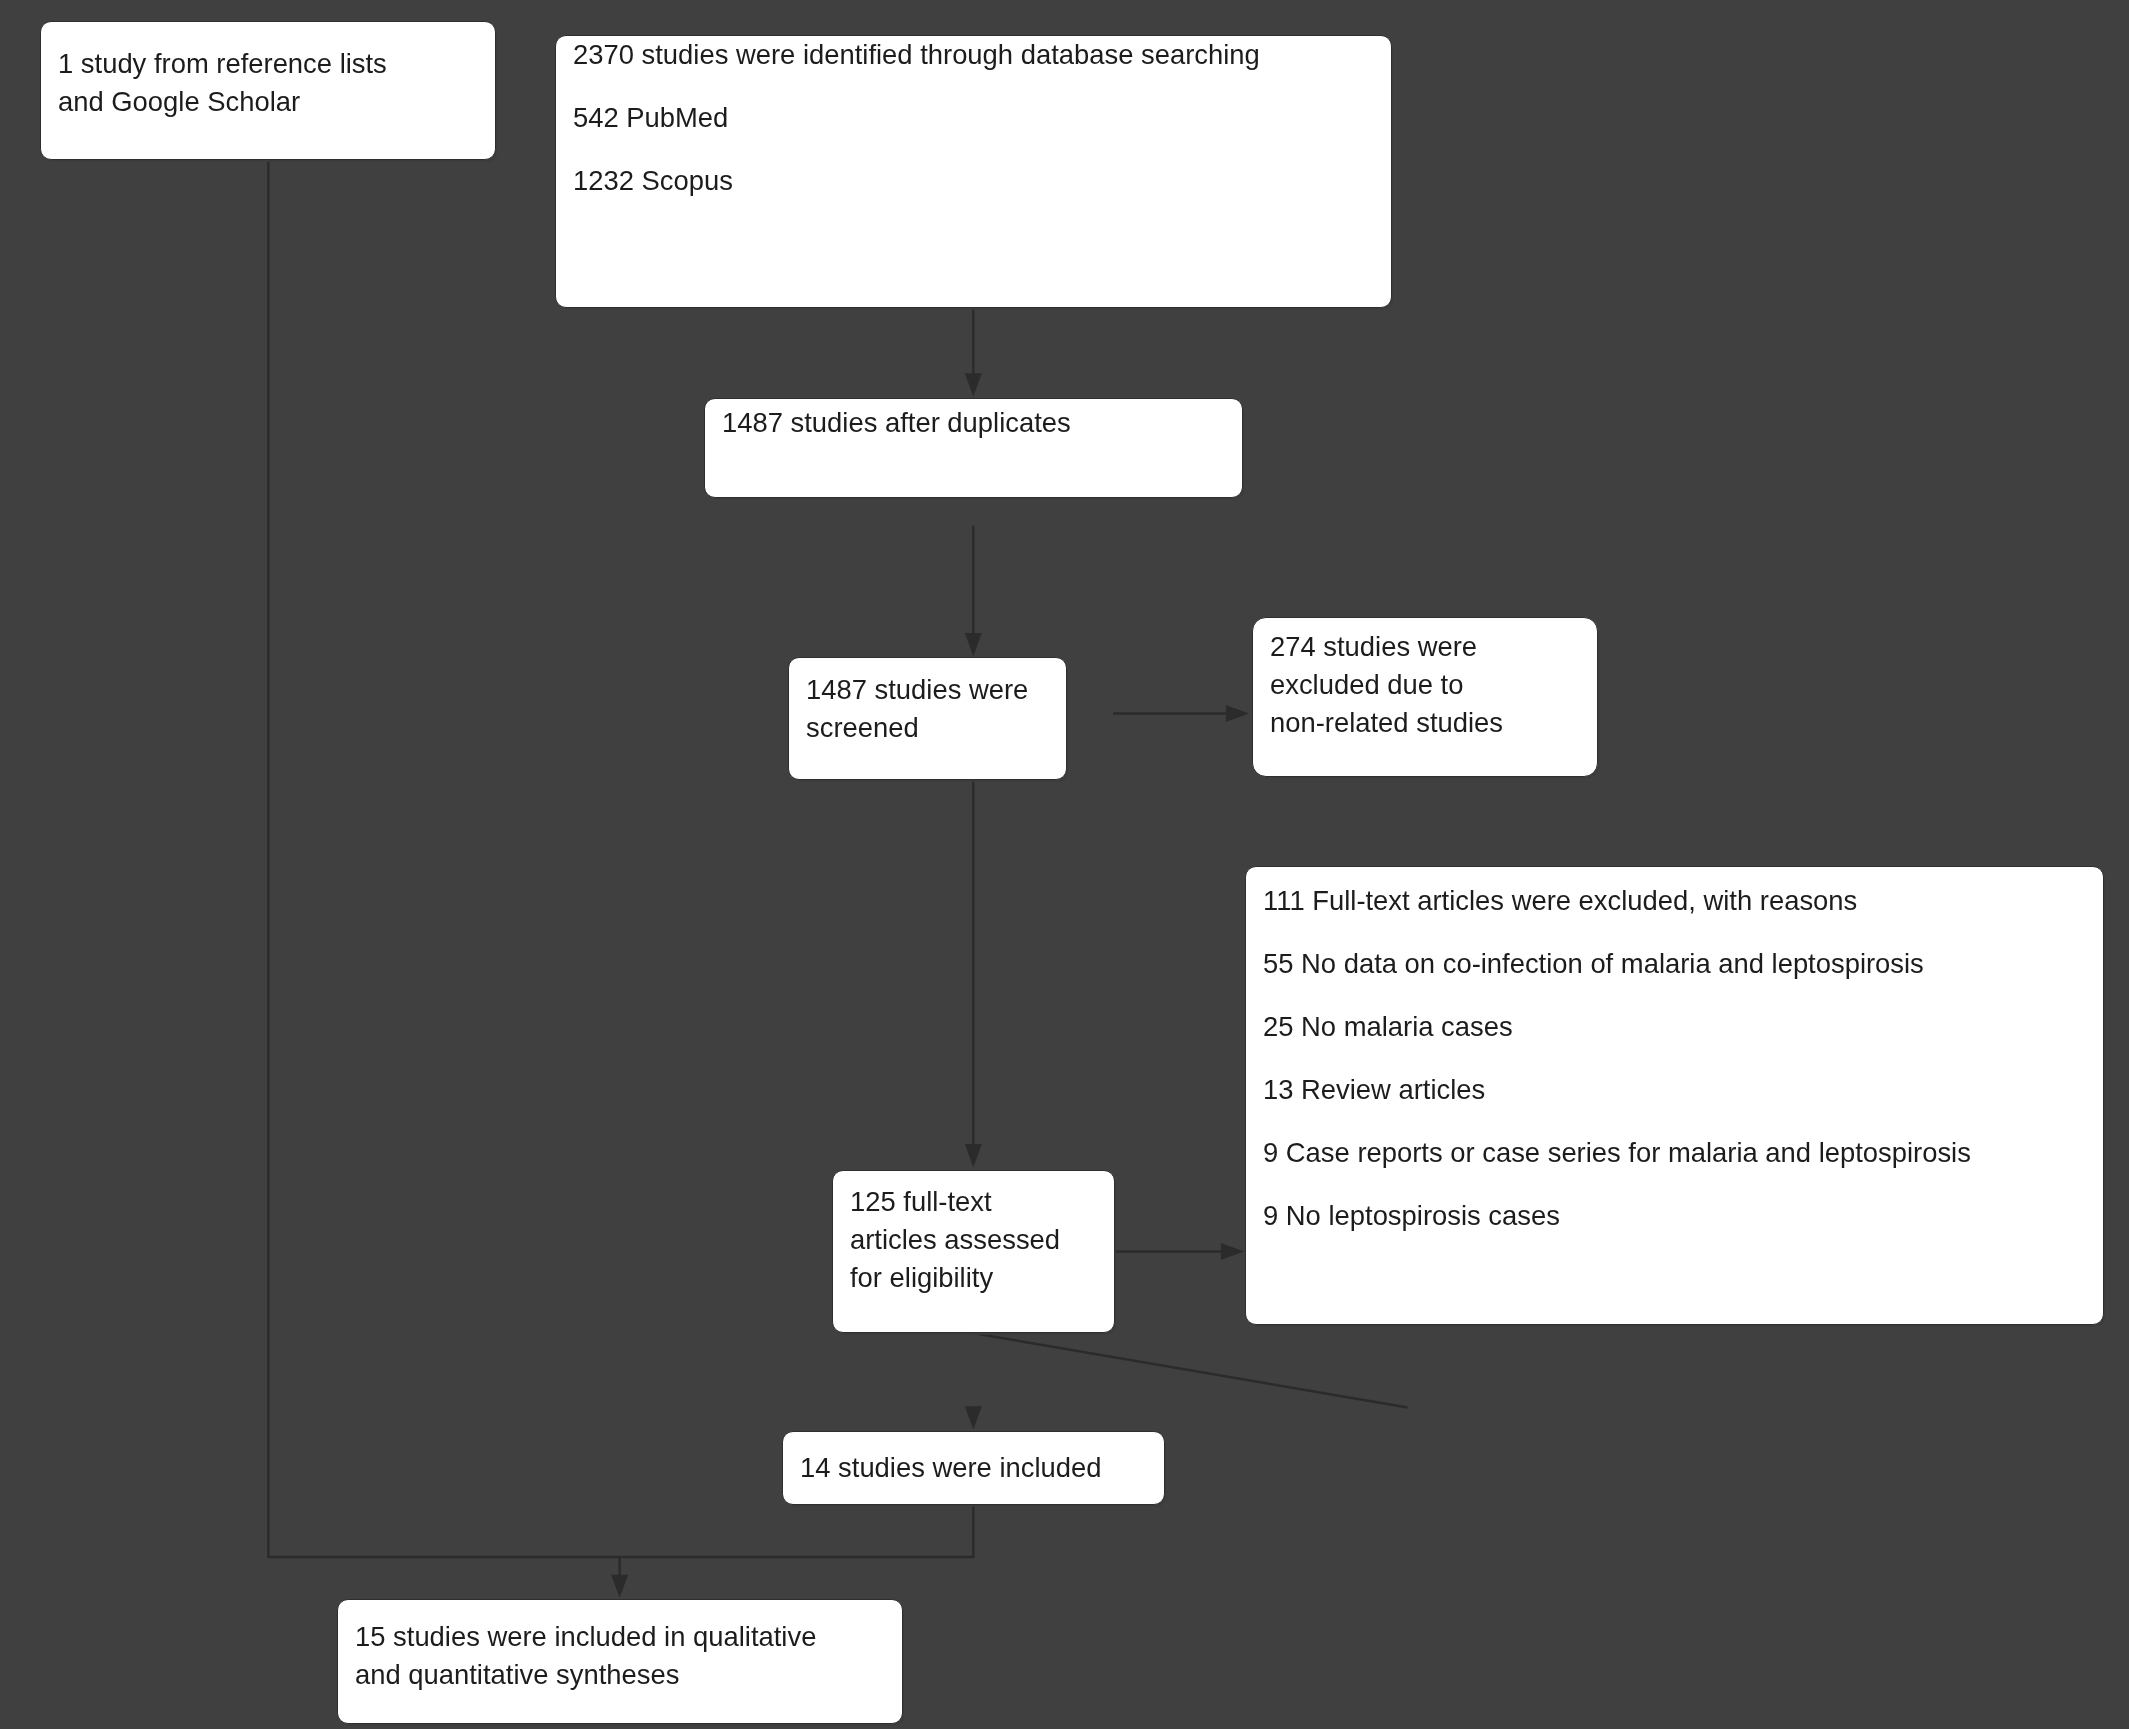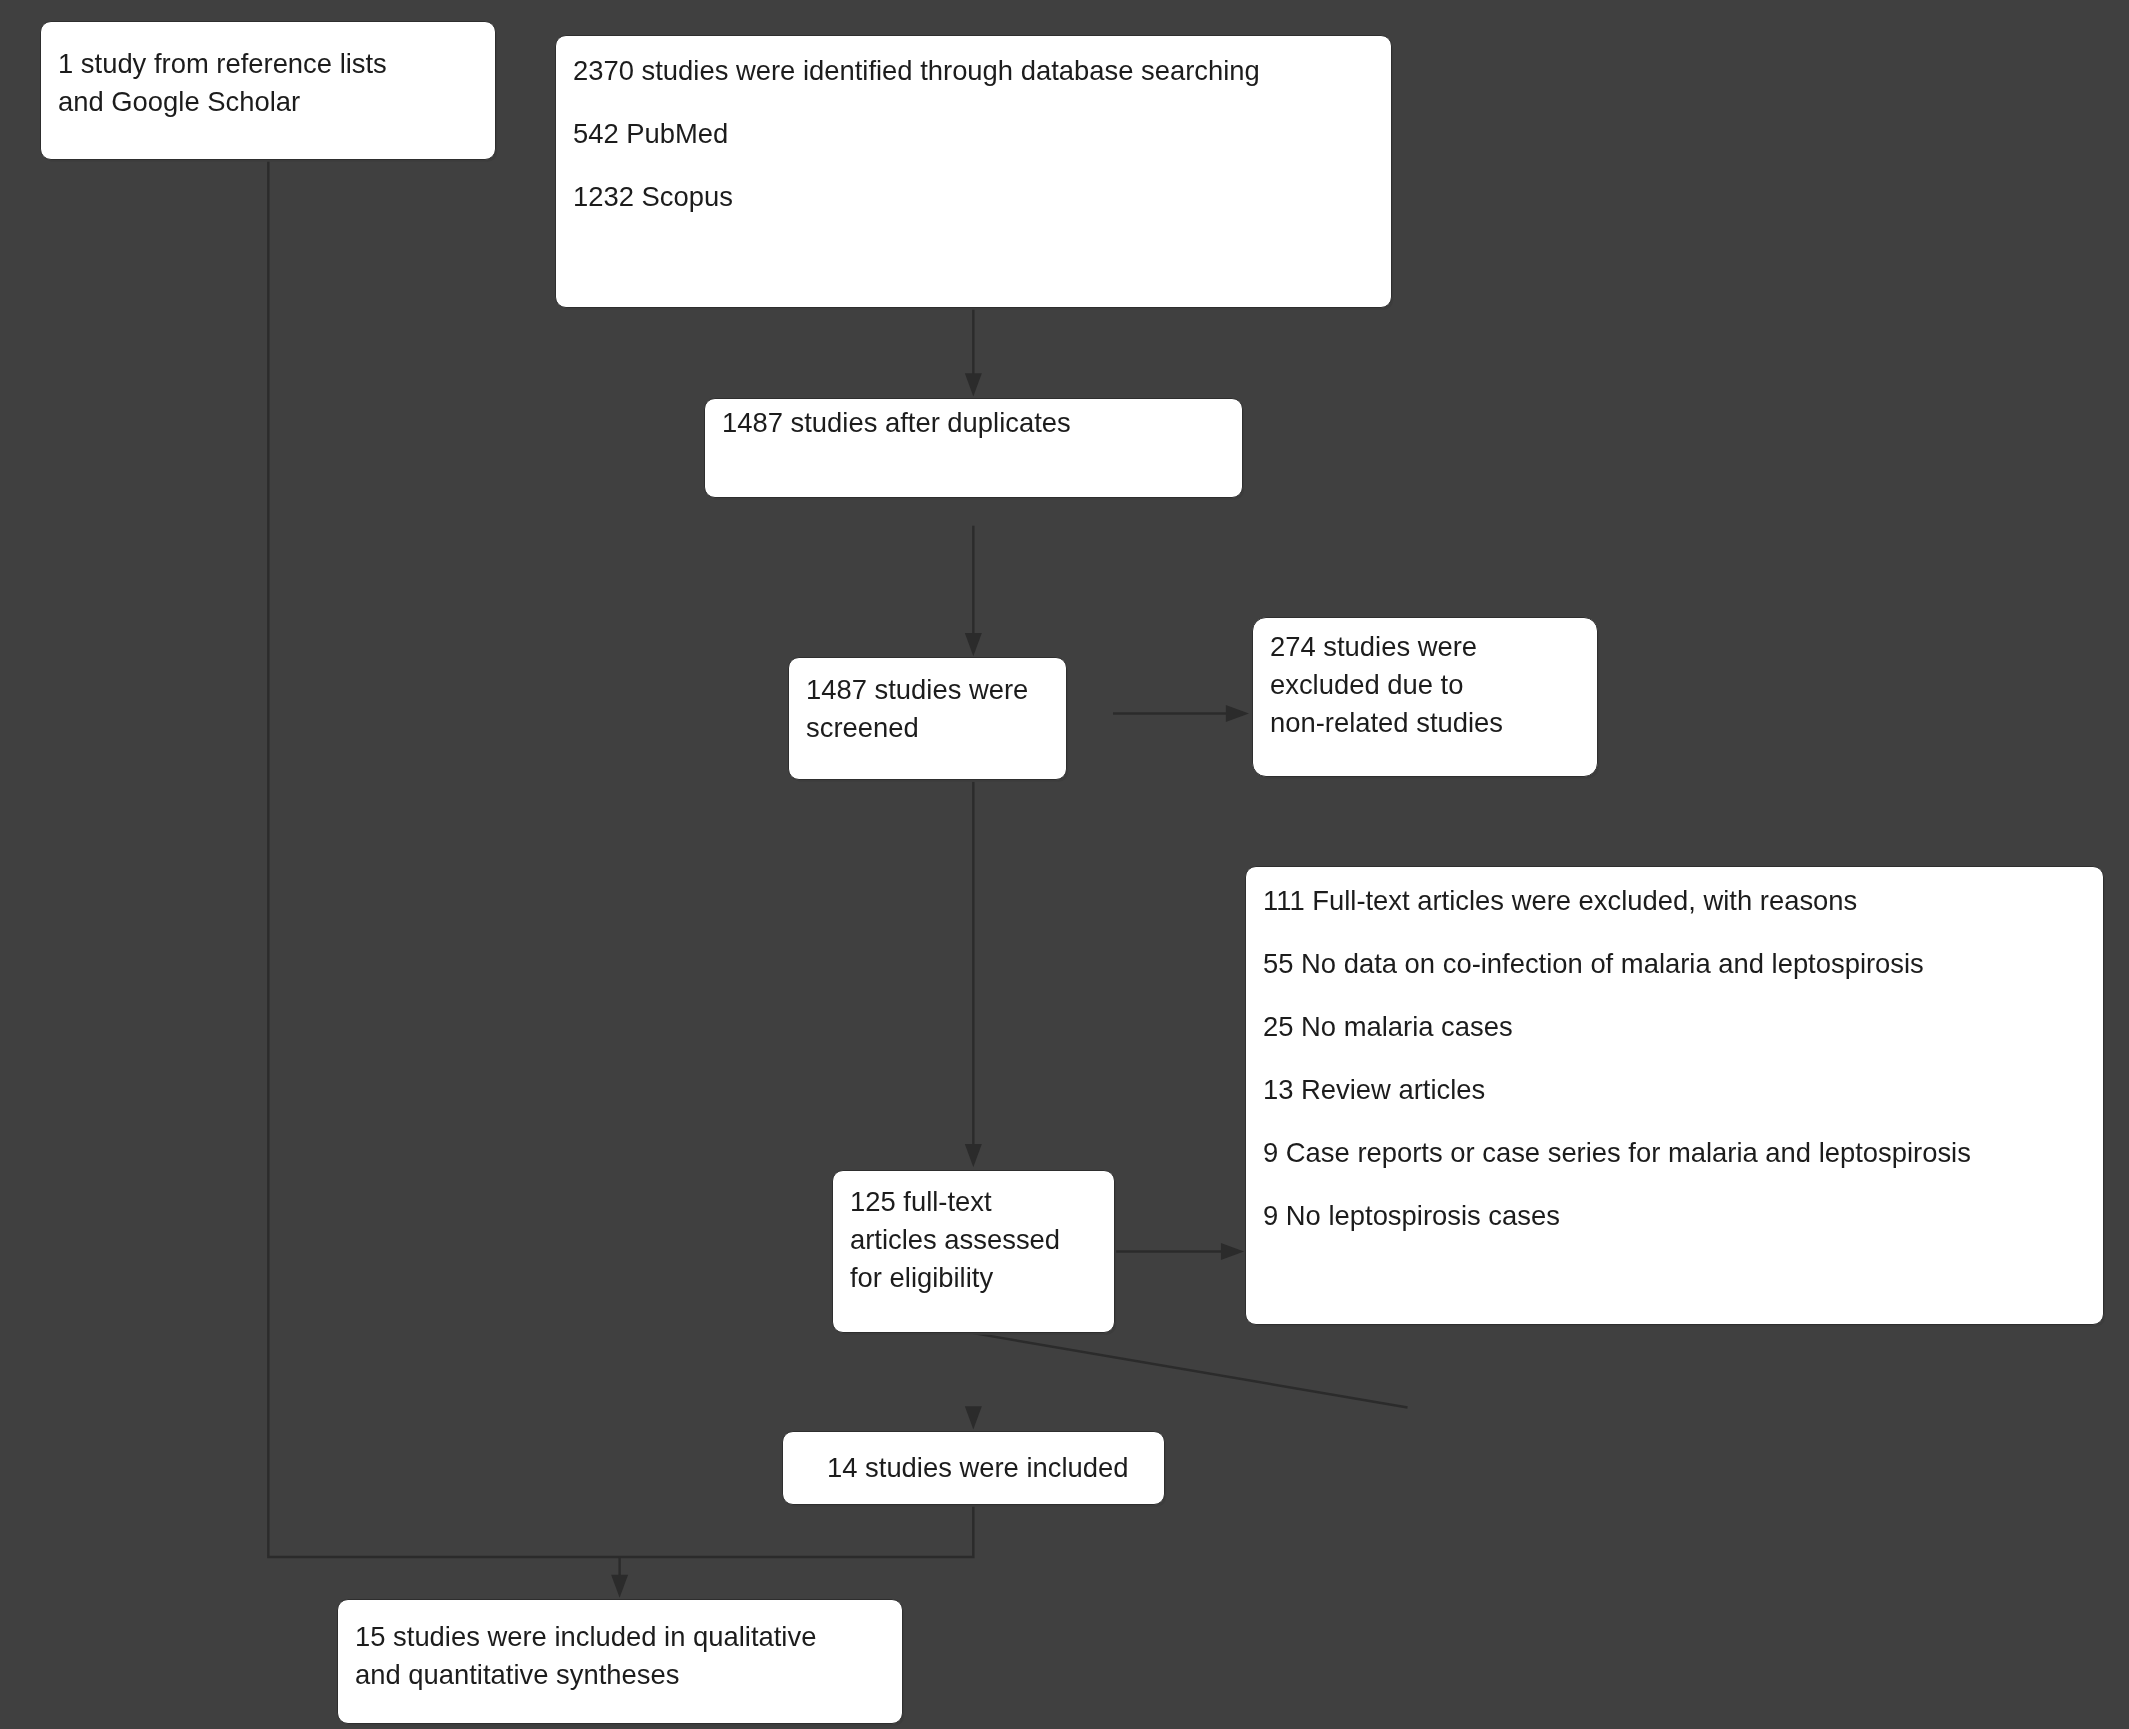--- a/index.html
+++ b/index.html
@@ -37,27 +37,27 @@
     padding-right: 8.5px;
   }
   .box .ln { white-space: nowrap; }
   .box .item { white-space: nowrap; margin-top: 25px; }
   .box.vcenter {
     display: flex;
     align-items: center;
   }
   
   .b-reference     { left: 40px;   top: 21px;   width: 456px;  height: 139px; padding-top: 23px; }
-  .b-identify      { left: 555px;  top: 35px;   width: 837px; height: 273px; padding-top: 16px; }
+  .b-identify      { left: 555px;  top: 35px;   width: 837px; height: 273px; }
   .b-duplicates    { left: 704px; top: 398px;  width: 539px;  height: 100px; padding-top: 5px; }
   .b-screened      { left: 788px; top: 657px; width: 279px;  height: 123px; padding-top: 13.4px; }
   .b-excl-screen   { left: 1252px; top: 617px; width: 346px;  height: 160px; padding-top: 9.8px; border-radius: 14px; }
   .b-excl-fulltext { left: 1245px; top: 866px; width: 859px; height: 459px; padding-top: 14.6px; }
   .b-assessed      { left: 832px; top: 1170px; width: 283px;  height: 163px; padding-top: 12.2px; }
-  .b-included      { left: 782px; top: 1431px; width: 383px;  height: 74px; justify-content: center; }
+  .b-included      { left: 782px; top: 1431px; width: 383px;  height: 74px; }
   .b-synthesis     { left: 337px;  top: 1599px; width: 566px;  height: 125px; padding-top: 18.3px; }
 </style>
 </head>
 <body>
 
 <div class="canvas">
 
   <svg class="connectors" viewBox="0 0 3491 2835" xmlns="http://www.w3.org/2000/svg">
     <g stroke="#2b2b2b" stroke-width="4" fill="none">
 

